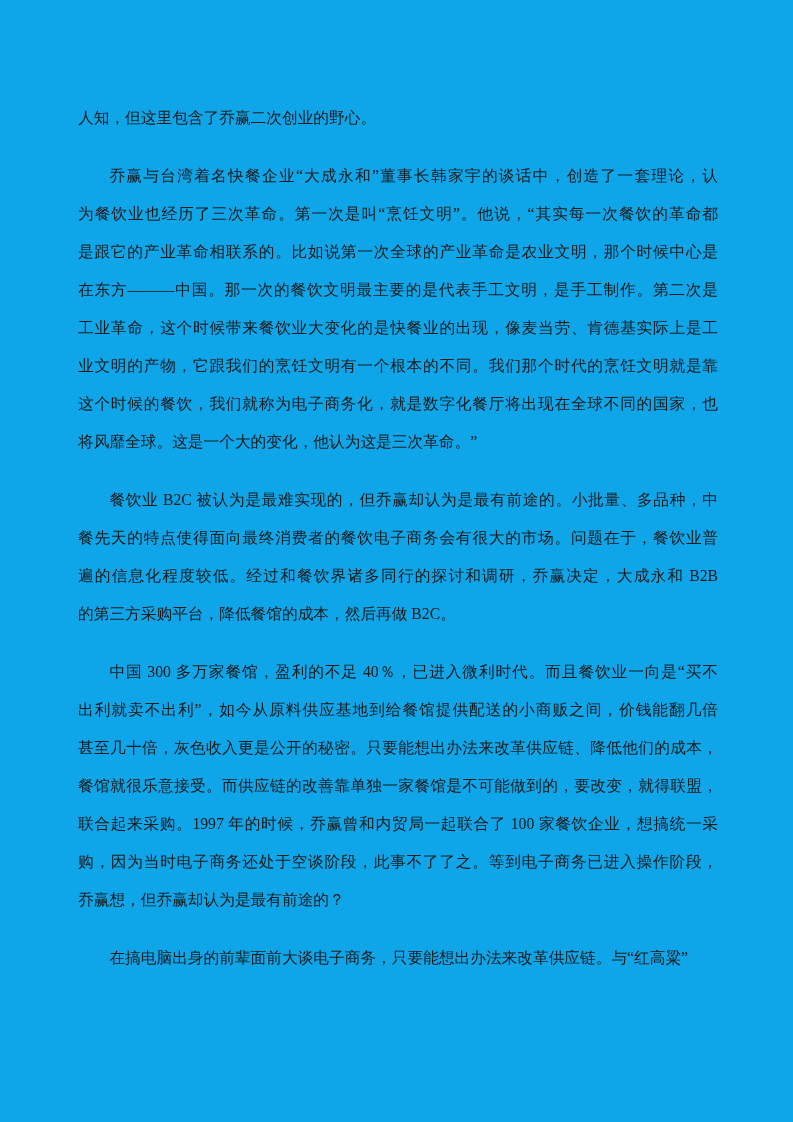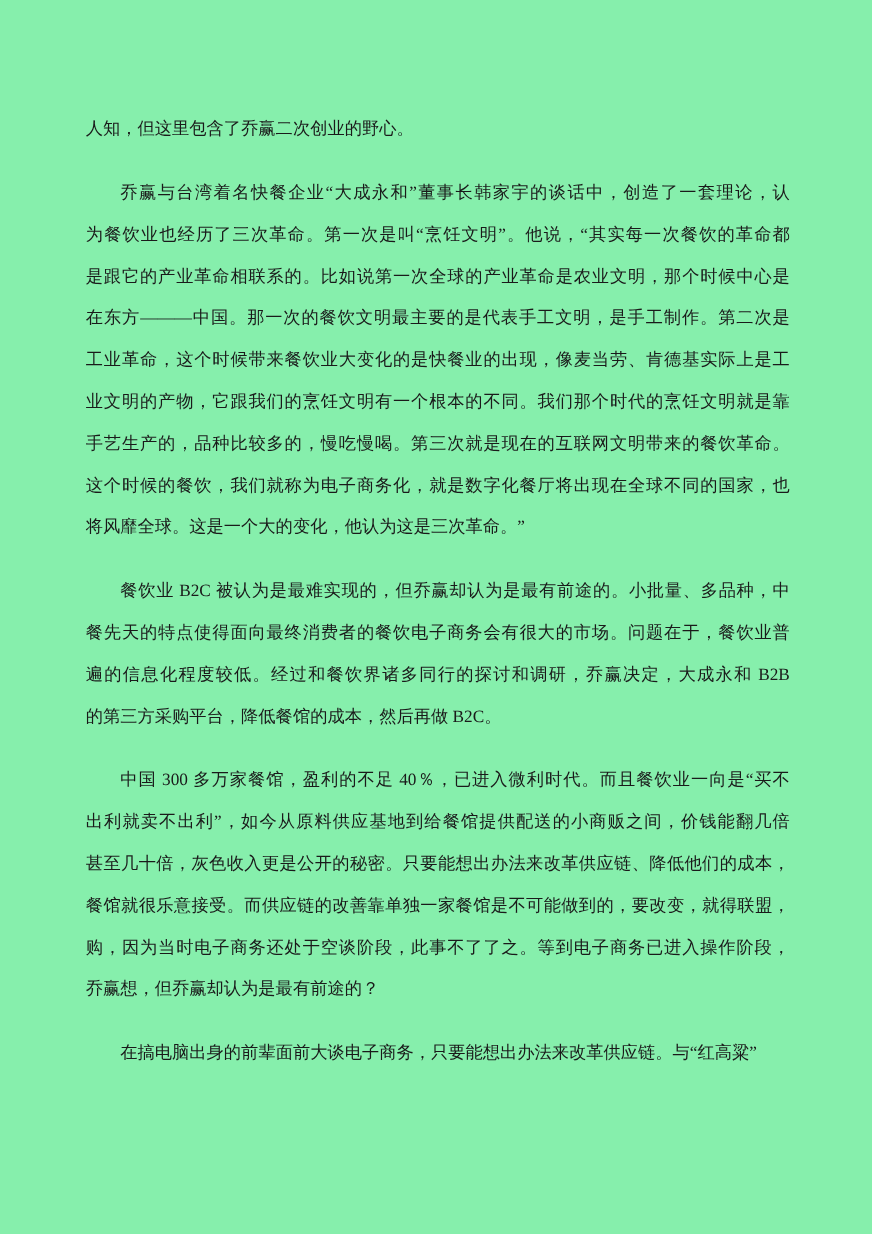--- a/index.html
+++ b/index.html
@@ -36,47 +36,47 @@
   .line.indent {
     text-indent: 2em;
   }
   .line.last {
     text-align-last: left;
   }
 </style>
 </head>
 <body>
 
-<div class="page" style="background: #86efac;">
+<div class="page" style="background: #0ea5e9;">
   <div class="content" style="color: rgb(26, 26, 26);">
       <div class="paragraph">
         <div class="line last">人知，但这里包含了乔赢二次创业的野心。</div>
       </div>
       <div class="paragraph">
         <div class="line indent">乔赢与台湾着名快餐企业“大成永和”董事长韩家宇的谈话中，创造了一套理论，认</div>
         <div class="line">为餐饮业也经历了三次革命。第一次是叫“烹饪文明”。他说，“其实每一次餐饮的革命都</div>
         <div class="line">是跟它的产业革命相联系的。比如说第一次全球的产业革命是农业文明，那个时候中心是</div>
         <div class="line">在东方———中国。那一次的餐饮文明最主要的是代表手工文明，是手工制作。第二次是</div>
         <div class="line">工业革命，这个时候带来餐饮业大变化的是快餐业的出现，像麦当劳、肯德基实际上是工</div>
         <div class="line">业文明的产物，它跟我们的烹饪文明有一个根本的不同。我们那个时代的烹饪文明就是靠</div>
-        <div class="line">手艺生产的，品种比较多的，慢吃慢喝。第三次就是现在的互联网文明带来的餐饮革命。</div>
         <div class="line">这个时候的餐饮，我们就称为电子商务化，就是数字化餐厅将出现在全球不同的国家，也</div>
         <div class="line last">将风靡全球。这是一个大的变化，他认为这是三次革命。”</div>
       </div>
       <div class="paragraph">
         <div class="line indent">餐饮业 B2C 被认为是最难实现的，但乔赢却认为是最有前途的。小批量、多品种，中</div>
         <div class="line">餐先天的特点使得面向最终消费者的餐饮电子商务会有很大的市场。问题在于，餐饮业普</div>
         <div class="line">遍的信息化程度较低。经过和餐饮界诸多同行的探讨和调研，乔赢决定，大成永和 B2B</div>
         <div class="line last">的第三方采购平台，降低餐馆的成本，然后再做 B2C。</div>
       </div>
       <div class="paragraph">
         <div class="line indent">中国 300 多万家餐馆，盈利的不足 40％，已进入微利时代。而且餐饮业一向是“买不</div>
         <div class="line">出利就卖不出利”，如今从原料供应基地到给餐馆提供配送的小商贩之间，价钱能翻几倍</div>
         <div class="line">甚至几十倍，灰色收入更是公开的秘密。只要能想出办法来改革供应链、降低他们的成本，</div>
         <div class="line">餐馆就很乐意接受。而供应链的改善靠单独一家餐馆是不可能做到的，要改变，就得联盟，</div>
+        <div class="line">联合起来采购。1997 年的时候，乔赢曾和内贸局一起联合了 100 家餐饮企业，想搞统一采</div>
         <div class="line">购，因为当时电子商务还处于空谈阶段，此事不了了之。等到电子商务已进入操作阶段，</div>
         <div class="line last">乔赢想，但乔赢却认为是最有前途的？</div>
       </div>
       <div class="paragraph">
         <div class="line indent last">在搞电脑出身的前辈面前大谈电子商务，只要能想出办法来改革供应链。与“红高粱”</div>
       </div>
     </div>
 </div>
 
 </body></html>

